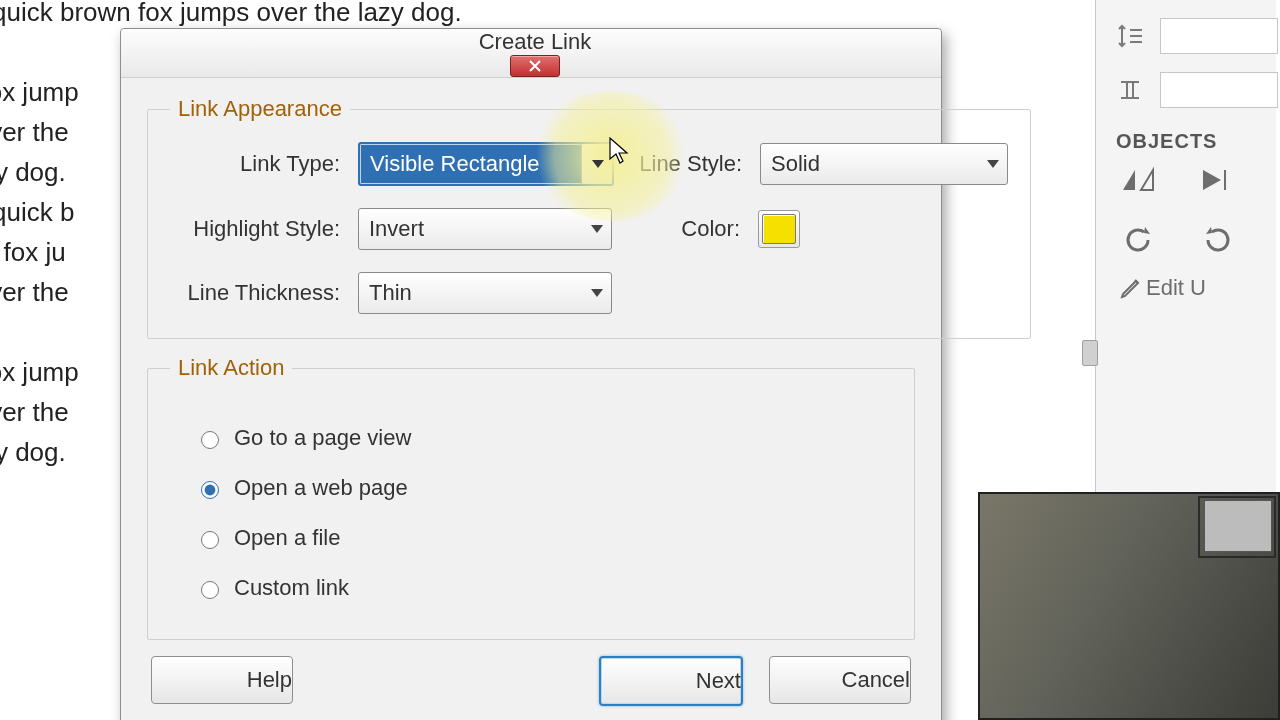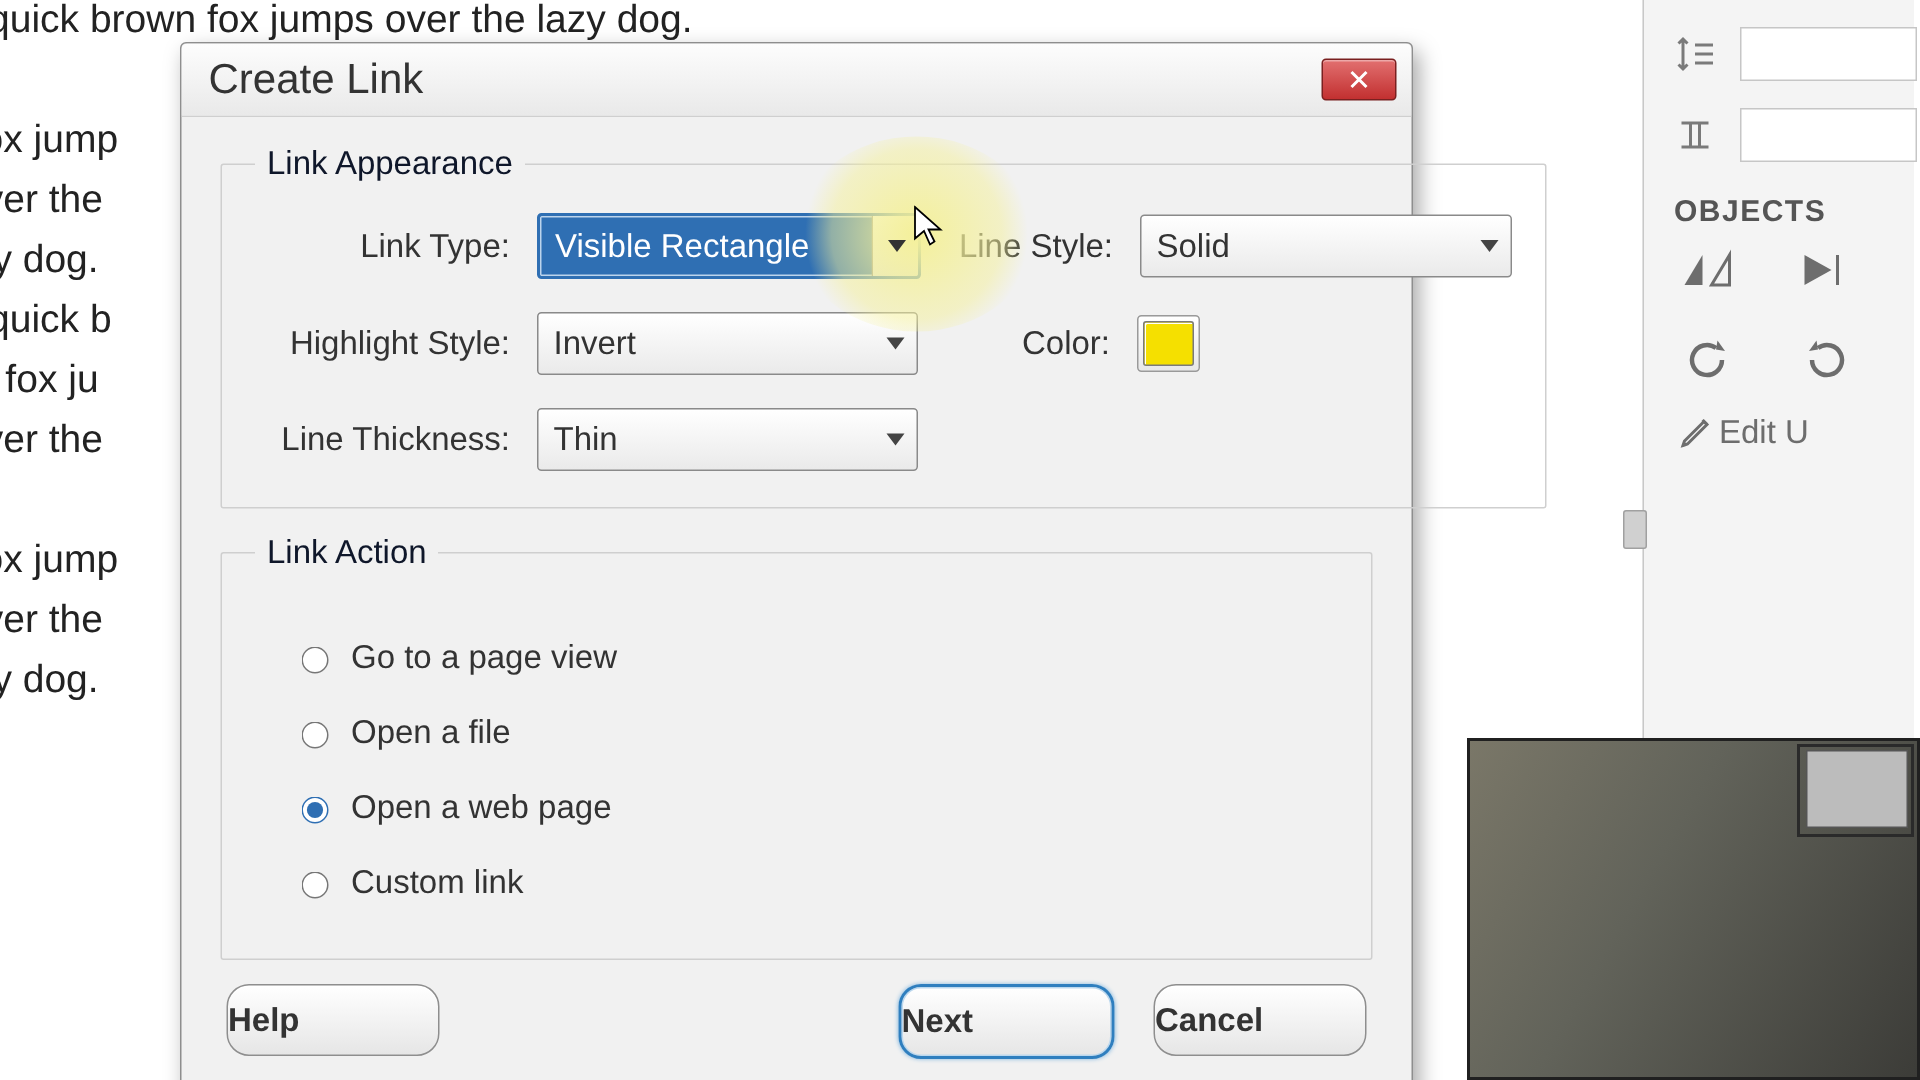--- a/index.html
+++ b/index.html
@@ -11,43 +11,43 @@
   .scrollhandle{position:absolute;left:-14px;top:340px;width:14px;height:24px;background:#d0d0d0;border:1px solid #a0a0a0;border-radius:2px;}
   .sp-row{display:flex;align-items:center;gap:14px;margin:18px 0 18px 18px;color:#7a7a7a;}
   .sp-icon{width:32px;height:28px;display:flex;align-items:center;justify-content:center;}
   .sp-field{flex:1;height:34px;background:#fff;border:1px solid #c6c6c6;margin-right:-2px;}
   .sp-head{font-size:20px;font-weight:600;color:#555;margin:22px 0 10px 20px;letter-spacing:1px;}
   .sp-grid{display:flex;flex-wrap:wrap;gap:26px 40px;margin-left:22px;color:#6d6d6d;}
   .sp-tool{width:40px;height:34px;display:flex;align-items:center;justify-content:center;}
   .sp-edit{display:flex;align-items:center;gap:2px;margin:18px 0 0 22px;color:#6d6d6d;font-size:22px;}
   
   .dialog{position:absolute;left:120px;top:28px;width:820px;background:#f1f1f1;border:1px solid #8e8e8e;border-radius:4px;box-shadow:4px 6px 14px rgba(0,0,0,.35);}
-  .titlebar{height:48px;display:flex;align-items:center;padding:0 10px 0 18px;background:linear-gradient(#fdfdfd,#e9e9e9);border-bottom:1px solid #cfcfcf;border-radius:4px 4px 0 0;font-size:28px;color:#333;}
+  .titlebar{height:48px;display:flex;align-items:center;padding:0 10px 0 18px;background:linear-gradient(#fdfdfd,#e9e9e9);border-bottom:1px solid #cfcfcf;border-radius:4px 4px 0 0;font-size:22px;color:#333;flex-direction:column;}
   .titlebar .spacer{flex:1;}
   .closebtn{width:48px;height:26px;border:1px solid #7a2020;border-radius:3px;background:linear-gradient(#e27070,#c23030);display:flex;align-items:center;justify-content:center;color:#fff;font-weight:bold;box-shadow:inset 0 1px 0 rgba(255,255,255,.4);}
   .dlgbody{padding:18px 26px 24px 26px;font-size:22px;color:#333;}
   fieldset{border:1px solid #cfcfcf;border-radius:2px;margin:0 0 16px 0;padding:20px 22px 24px 22px;}
-  legend{padding:0 8px;font-size:22px;color:#0f172a;}
+  legend{padding:0 8px;font-size:22px;color:#a16207;}
   .frow{display:flex;align-items:center;margin:0 0 22px 0;gap:18px;}
   .frow:last-child{margin-bottom:0;}
   .lab{width:170px;text-align:right;}
   .lab2{width:110px;text-align:right;}
   .select{position:relative;height:40px;border:1px solid #8a8a8a;border-radius:3px;background:linear-gradient(#ffffff,#eaeaea);display:flex;align-items:center;padding:0 36px 0 10px;min-width:200px;box-shadow:inset 0 1px 0 #fff;}
   .select .caret{position:absolute;right:8px;top:50%;transform:translateY(-50%);width:0;height:0;border-left:6px solid transparent;border-right:6px solid transparent;border-top:8px solid #444;}
   .select.hl{background:#2f6fb3;color:#fff;border:2px solid #2f6fb3;box-shadow:inset 0 0 0 1px #bcd4ec;}
   .select.hl .caret{border-top-color:#333;right:8px;}
   .select.hl::after{content:"";position:absolute;right:0;top:0;bottom:0;width:30px;background:linear-gradient(#fdfdfd,#e5e5e5);border-left:1px solid #8a8a8a;border-radius:0 2px 2px 0;}
   .select.hl .caret{z-index:2;}
   .swatch{width:32px;height:28px;border:1px solid #7a7a7a;background:#f5e000;border-radius:2px;box-shadow:inset 1px 1px 0 #fff;}
   .swatchwrap{border:1px solid #9a9a9a;padding:3px;border-radius:3px;background:linear-gradient(#fff,#e8e8e8);}
   .radios label{display:flex;align-items:center;gap:12px;margin:24px 0 14px 26px;font-size:22px;cursor:pointer;}
   .radios input{width:18px;height:18px;accent-color:#2f6fb3;}
   .btnrow{display:flex;gap:26px;padding:0 4px 4px 4px;}
   .btnrow .gap{flex:1;}
-  .btn{height:46px;min-width:140px;border:1px solid #8e8e8e;border-radius:15px;background:linear-gradient(#ffffff,#e6e6e6);font-size:22px;display:flex;align-items:center;justify-content:flex-start;box-shadow:inset 0 1px 0 #fff;cursor:pointer;font-weight:bold;}
+  .btn{height:46px;min-width:140px;border:1px solid #8e8e8e;border-radius:4px;background:linear-gradient(#ffffff,#e6e6e6);font-size:22px;display:flex;align-items:center;justify-content:flex-end;box-shadow:inset 0 1px 0 #fff;cursor:pointer;}
   .btn.primary{border:2px solid #2f7fbf;box-shadow:0 0 0 1px #bcd8ee inset, 0 0 3px #7fb6e0;}
   
   .spot{position:absolute;left:410px;top:62px;width:160px;height:130px;border-radius:50%;background:radial-gradient(circle,#f4f09a 0%,rgba(244,240,154,.5) 55%,rgba(244,240,154,0) 72%);pointer-events:none;}
   .cursor{position:absolute;left:488px;top:108px;pointer-events:none;}
   
   .cam{position:absolute;right:0;bottom:0;width:298px;height:224px;background:#5a6450;border:2px solid #202020;}
   .cam::before{content:"";position:absolute;inset:0;background:linear-gradient(120deg,#7a7768 0%,#62635a 40%,#3c3c38 100%);}
   .cam .mirror{position:absolute;right:6px;top:6px;width:66px;height:50px;background:#bcbcbc;border:1px solid #555;}
   .cam .frame{position:absolute;right:2px;top:2px;width:74px;height:58px;border:2px solid #2a2a2a;}
   
@@ -179,26 +179,26 @@
     </fieldset>
 
     <fieldset>
       <legend>Link Action</legend>
       <div class="radios">
         <label>
             <input type="radio" name="la" style="">
             <span>Go to a page view</span>
           </label>
         <label>
+            <input type="radio" name="la" checked="" style="">
+            <span>Open a web page</span>
+          </label>
+        <label>
             <input type="radio" name="la" style="">
             <span>Open a file</span>
-          </label>
-        <label>
-            <input type="radio" name="la" checked="" style="">
-            <span>Open a web page</span>
           </label>
         <label>
             <input type="radio" name="la" style="">
             <span>Custom link</span>
           </label>
       </div>
     </fieldset>
 
     <div class="btnrow">
       <div class="btn">

